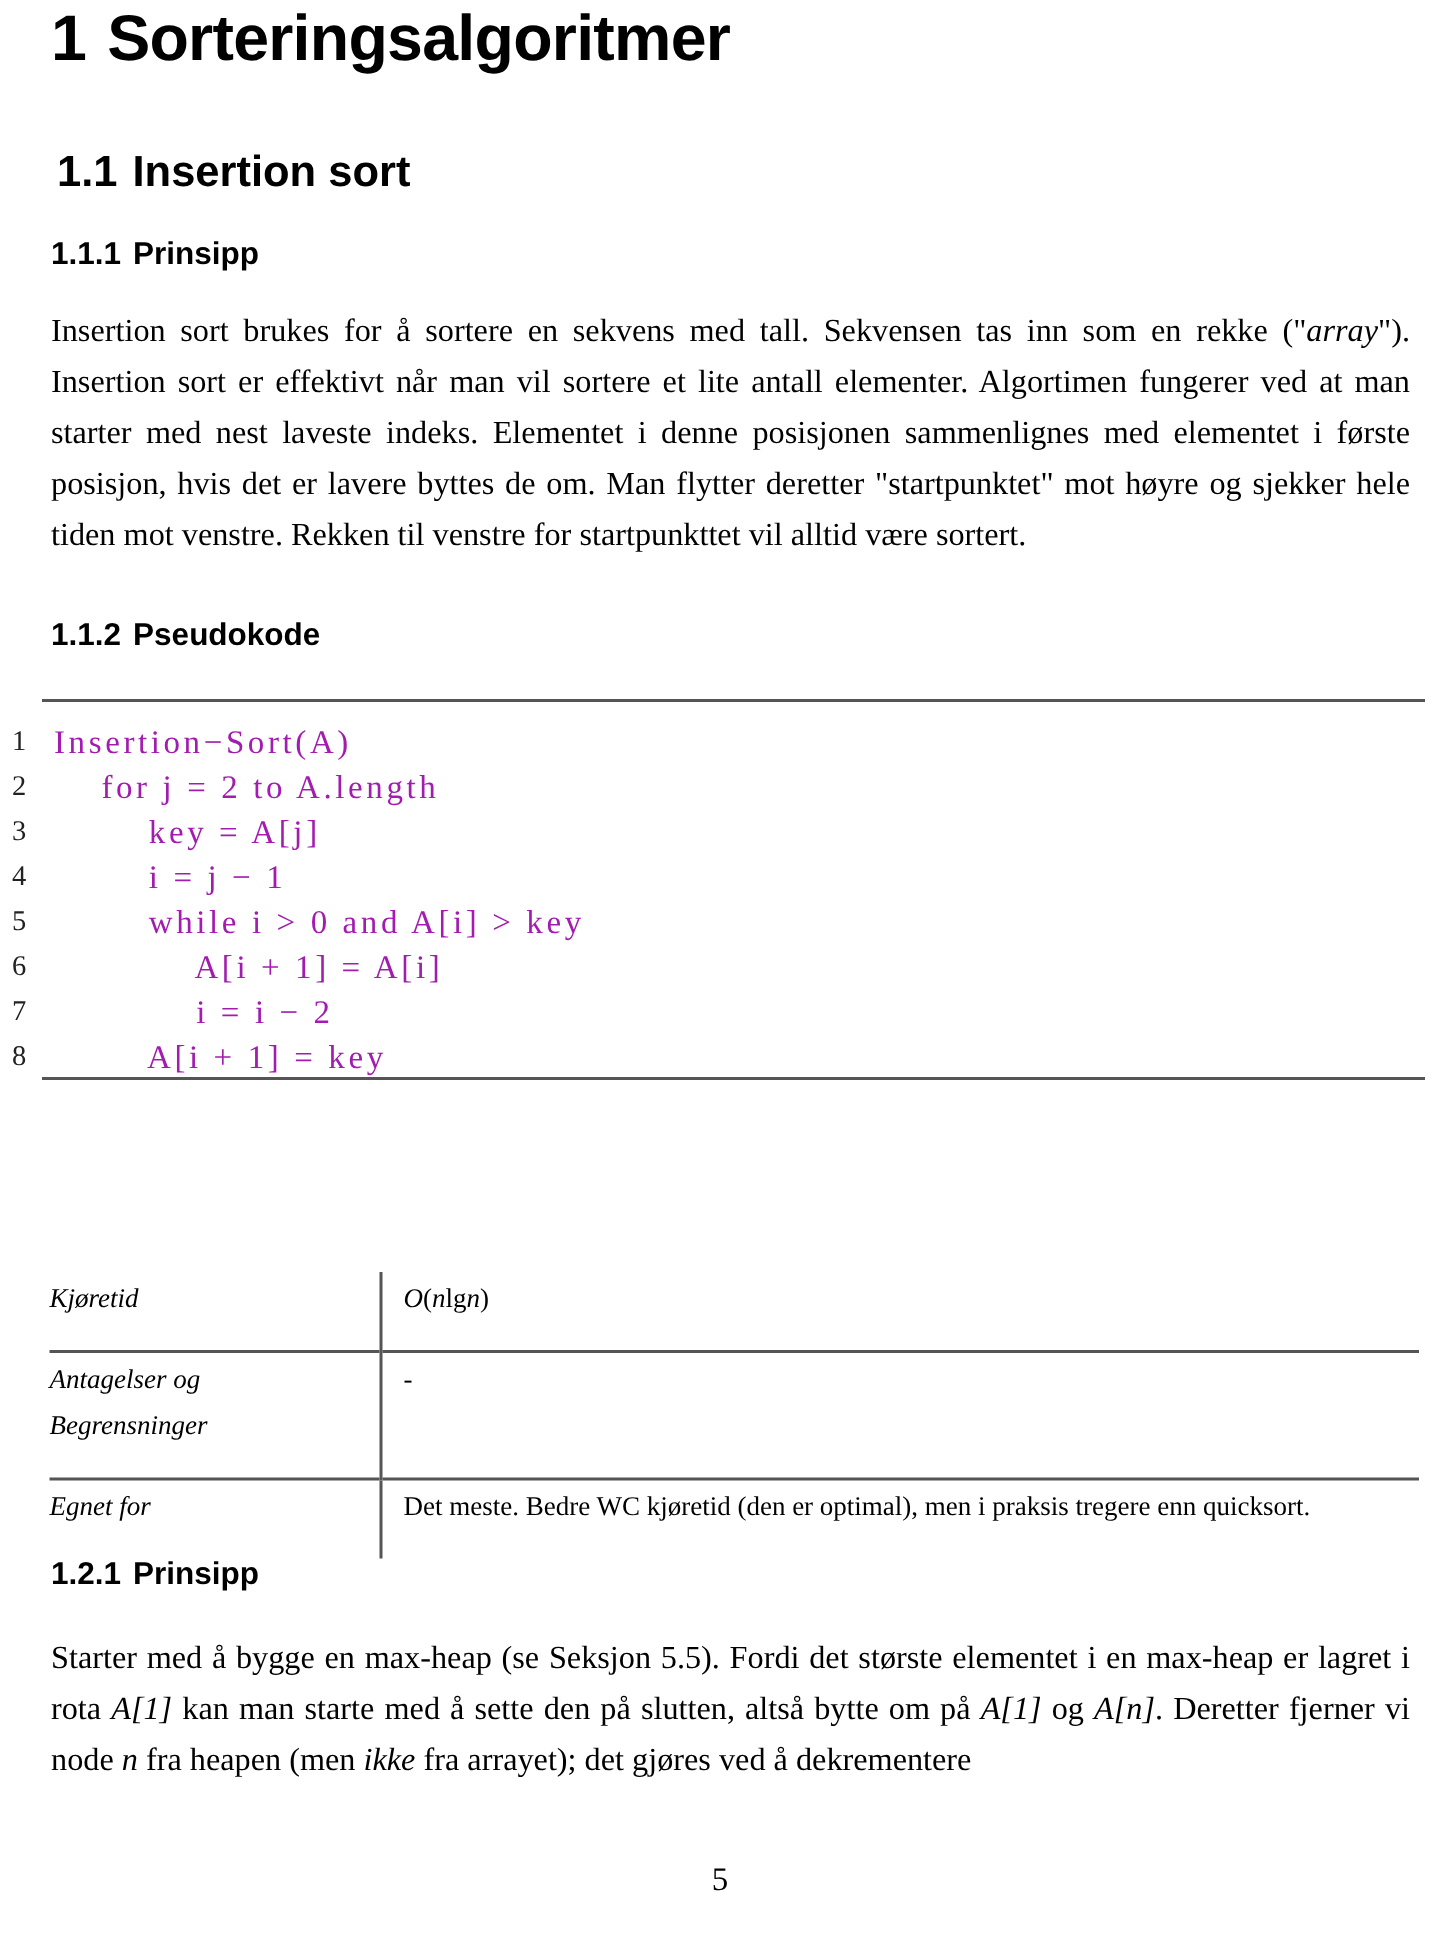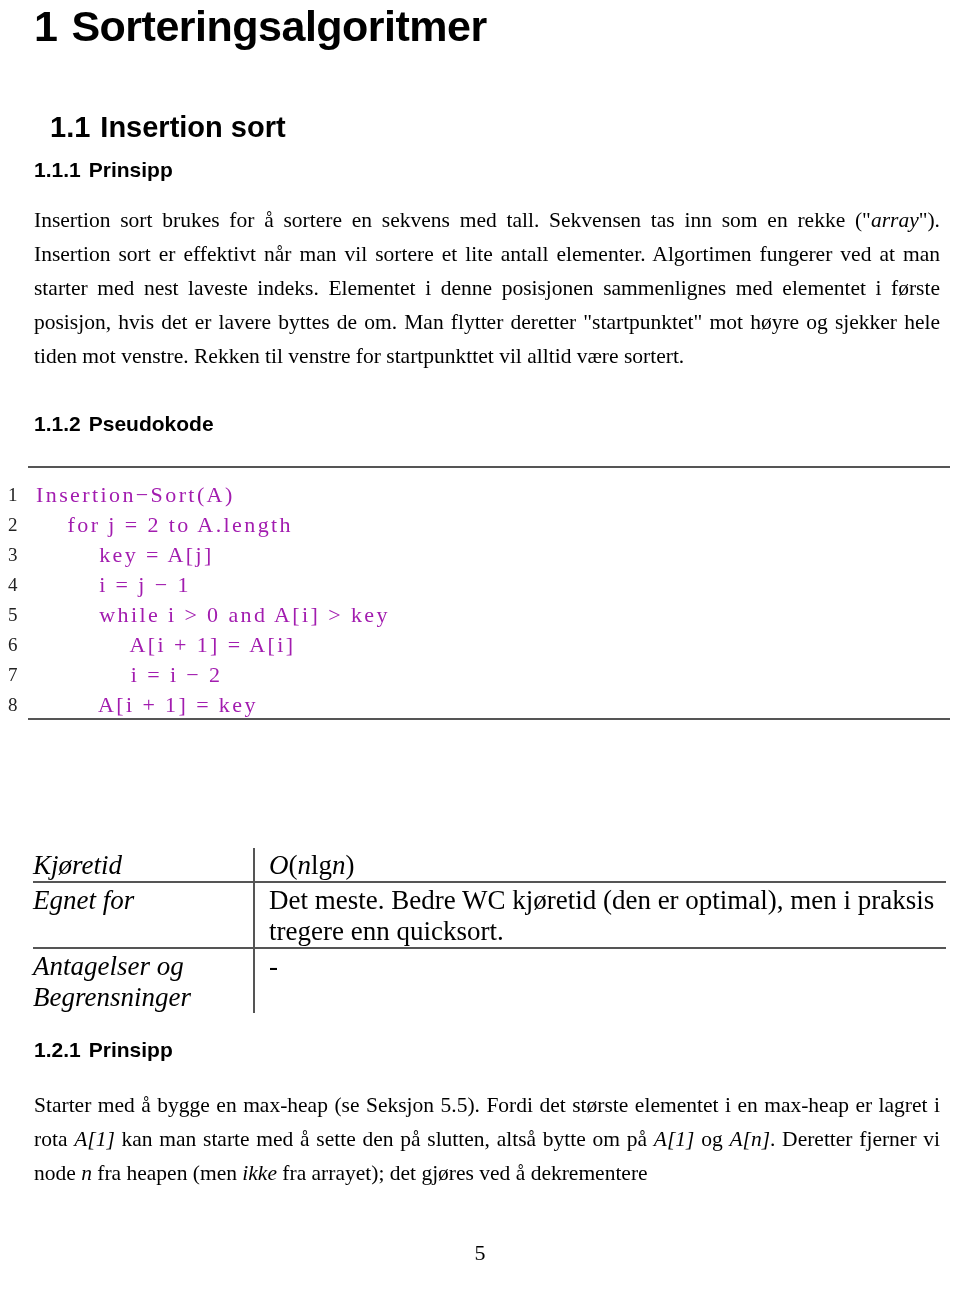--- a/index.html
+++ b/index.html
@@ -35,21 +35,21 @@
     left: 34px;
     top: 2px;
     white-space: nowrap;
   }
   .h1 .num { margin-right: 14px; }
 
   .h2 {
     font-family: "Liberation Sans", sans-serif;
     font-weight: bold;
     font-size: 29px;
-    margin: 16px;
+    margin: 4px;
     position: absolute;
     left: 34px;
     white-space: nowrap;
   }
   .h2 .num { margin-right: 10px; }
 
   .h3 {
     font-family: "Liberation Sans", sans-serif;
     font-weight: bold;
     font-size: 21px;
@@ -122,22 +122,22 @@
 
   
   .info-table {
     position: absolute;
     left: 33px;
     width: 913px;
     border-collapse: collapse;
   }
   .info-table td {
     vertical-align: top;
-    padding: 2px 0 0 0;
-    font-size: 27px;
+    padding: 2px 0 19px 0;
+    font-size: 18px;
     line-height: 31px;
   }
   .info-table td.label {
     width: 212px;
     font-style: italic;
     font-family: "Liberation Serif", serif;
     padding-right: 8px;
   }
   .info-table td.value {
     border-left: 2px solid #555555;
@@ -230,30 +230,30 @@
 
   <table class="info-table" style="top:848px;">
     <tbody>
       <tr>
         <td class="label">Kjøretid</td>
         <td class="value">
           <span class="math"><span class="var">O</span><span class="paren">(</span><span class="var">n</span><span class="paren">lg</span><span class="var">n</span><span class="paren">)</span></span>
         </td>
       </tr>
       <tr class="divider">
-        <td class="label">Egnet for</td>
-        <td class="value">Det meste. Bedre WC kjøretid (den er optimal), men i praksis tregere enn quicksort.</td>
-      </tr>
-      <tr class="divider">
         <td class="label">
           <span>Antagelser og</span><br>
           <span>Begrensninger</span>
         </td>
         <td class="value">-</td>
       </tr>
+      <tr class="divider">
+        <td class="label">Egnet for</td>
+        <td class="value">Det meste. Bedre WC kjøretid (den er optimal), men i praksis tregere enn quicksort.</td>
+      </tr>
     </tbody>
   </table>
 
   <h3 class="h3" style="top:1038px;">
     <span class="num">1.2.1</span><span>Prinsipp</span>
   </h3>
 
   <p class="para" style="top:1088px;"><span>Starter med å bygge en max-heap (se Seksjon 5.5). Fordi det største elementet i en max-heap er lagret i rota </span><i>A[1]</i><span> kan man starte med å sette den på slutten, altså bytte om på </span><i>A[1]</i><span> og </span><i>A[n]</i><span>. Deretter fjerner vi node </span><i>n</i><span> fra heapen (men </span><i>ikke</i><span> fra arrayet); det gjøres ved å dekrementere</span></p>
 
   <div class="page-number">5</div>

